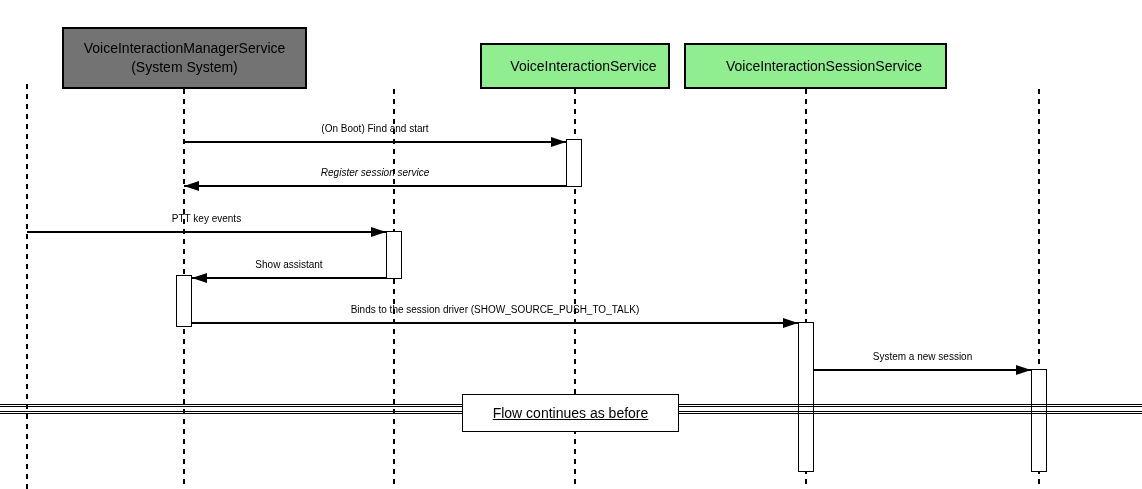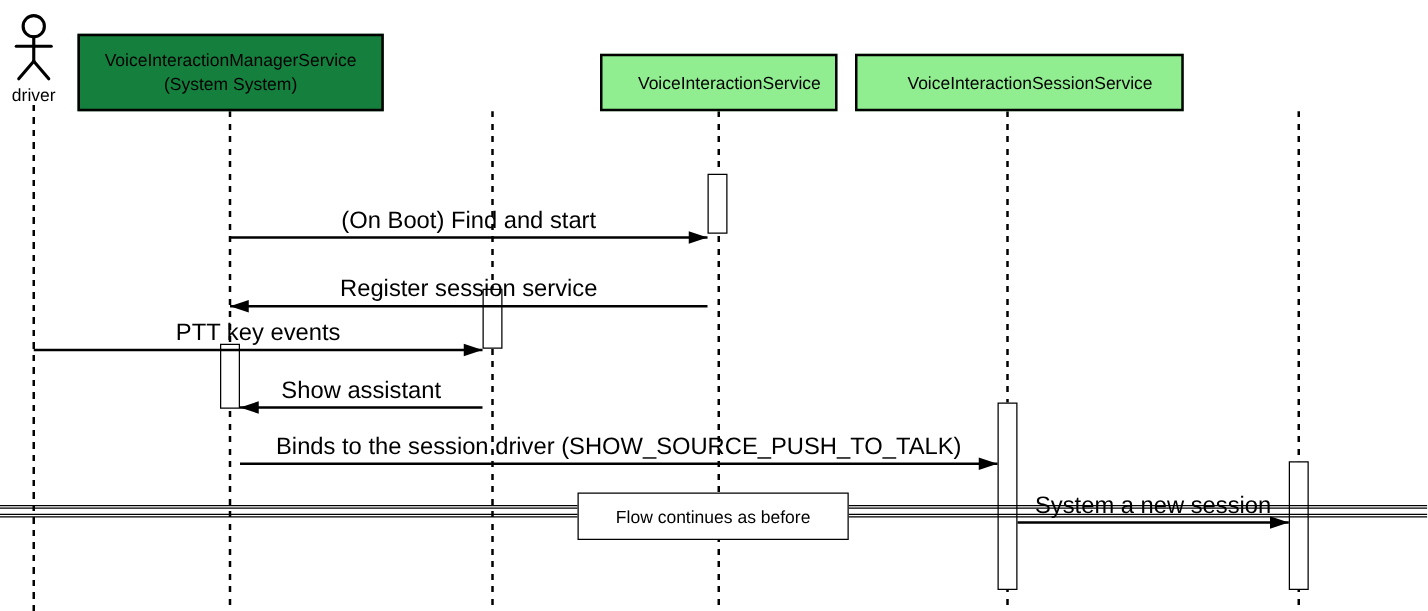--- a/index.html
+++ b/index.html
@@ -27,46 +27,45 @@
     border: 2px solid #000;
     display: flex;
     flex-direction: column;
     align-items: center;
     justify-content: center;
     text-align: center;
     font-size: 14px;
     line-height: 19px;
     z-index: 3;
   }
-  .fill-cyan  { background: #15803d; text-align: right; }
+  .fill-cyan  { background: #737373; text-align: right; }
   .fill-green { background: #90EE90; padding-left: 17px; }
 
   
   .actor { position: absolute; z-index: 3; text-align: center; }
   .actor svg { display: block; }
   .actor-label { font-size: 14px; margin-top: 2px; }
 
   
   .activation {
     position: absolute;
     width: 16px;
     background: #ffffff;
     border: 1.5px solid #000;
     z-index: 2;
   }
 
   
   .message { position: absolute; z-index: 3; }
   .msg-label {
     text-align: center;
-    font-size: 19px;
+    font-size: 10px;
     line-height: 16px;
     white-space: nowrap;
     padding-bottom: 4px;
-    margin-top: 48px;
   }
   .msg-line { position: relative; height: 1.5px; background: #000; }
   .arrowhead {
     position: absolute;
     width: 0; height: 0;
     top: 50%;
     transform: translateY(-50%);
   }
   .arrowhead.right {
     right: 0;
@@ -97,48 +96,35 @@
     top: 394px;
     width: 217px;
     height: 38px;
     background: #ffffff;
     border: 1.5px solid #000;
     display: flex;
     align-items: center;
     justify-content: center;
     font-size: 14px;
     z-index: 5;
+    text-decoration: underline;
   }
 </style>
 </head>
 <body>
 
 <div id="canvas">
 
   <div class="lifeline" style="left:26px; top:84px; height:405px;"></div>
   <div class="lifeline" style="left:183px; top:89px; height:400px;"></div>
   <div class="lifeline" style="left:393px; top:89px; height:400px;"></div>
   <div class="lifeline" style="left:574px; top:89px; height:400px;"></div>
   <div class="lifeline" style="left:805px; top:89px; height:400px;"></div>
   <div class="lifeline" style="left:1038px; top:89px; height:400px;"></div>
 
-  <div class="actor" style="left:2px; top:8px; width:50px;">
-    <span>
-      <svg width="50" height="58" viewBox="0 0 50 58">
-        <g stroke="#000" stroke-width="2.5" fill="none" stroke-linecap="round">
-          <circle cx="25" cy="13" r="8.5"></circle>
-          <line x1="25" y1="21.5" x2="25" y2="41"></line>
-          <line x1="11" y1="29" x2="39" y2="29"></line>
-          <line x1="25" y1="41" x2="13" y2="55"></line>
-          <line x1="25" y1="41" x2="37" y2="55"></line>
-        </g>
-      </svg>
-    </span>
-    <div class="actor-label">driver</div>
-  </div>
 
   <div class="participant fill-cyan" style="left:62px; top:27px; width:245px; height:62px;">
     <div>VoiceInteractionManagerService</div>
     <div>(System System)</div>
   </div>
   <div class="participant fill-green" style="left:480px; top:43px; width:190px; height:46px;">
     <div>VoiceInteractionService</div>
   </div>
   <div class="participant fill-green" style="left:684px; top:43px; width:263px; height:46px;">
     <div>VoiceInteractionSessionService</div>
@@ -150,21 +136,21 @@
   <div class="activation" style="left:798px; top:322px; height:150px;"></div>
   <div class="activation" style="left:1031px; top:369px; height:103px;"></div>
 
   <div class="message" style="left:184px; top:121px; width:382px;">
     <div class="msg-label">(On Boot) Find and start</div>
     <div class="msg-line">
       <span class="arrowhead right"></span>
     </div>
   </div>
 
-  <div class="message" style="left:184px; top:176px; width:382px;">
+  <div class="message" style="left:184px; top:165px; width:382px;font-style:italic;">
     <div class="msg-label">Register session service</div>
     <div class="msg-line">
       <span class="arrowhead left"></span>
     </div>
   </div>
 
   <div class="message" style="left:192px; top:257px; width:194px;">
     <div class="msg-label">Show assistant</div>
     <div class="msg-line">
       <span class="arrowhead left"></span>

